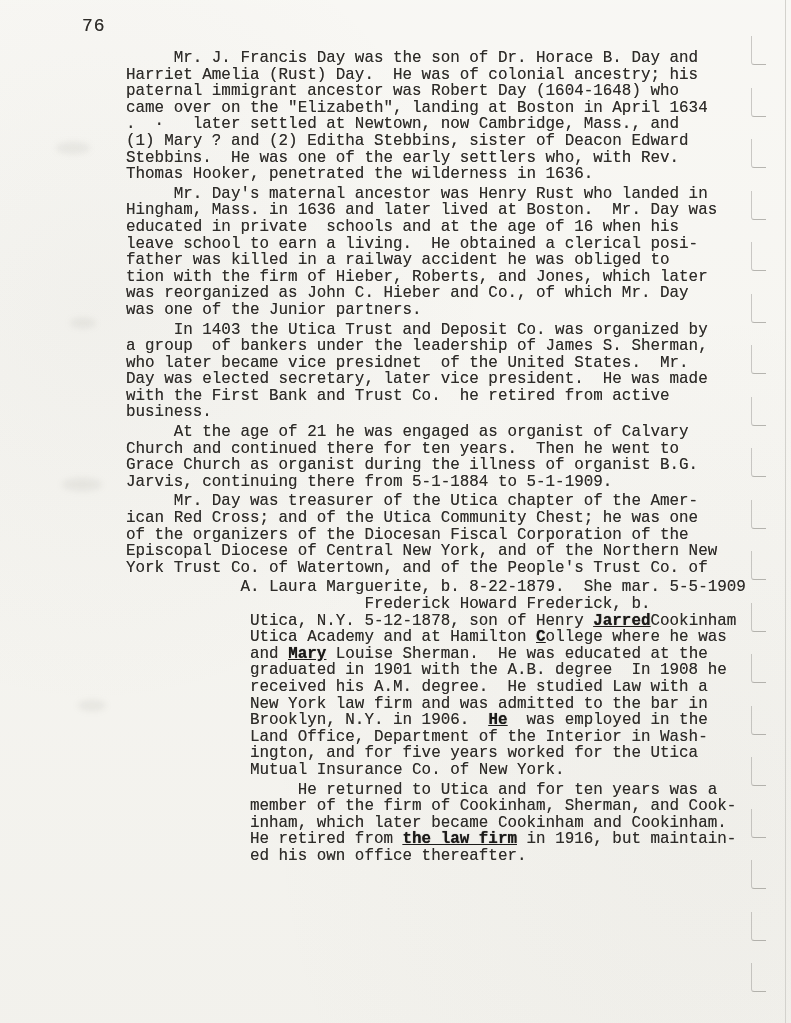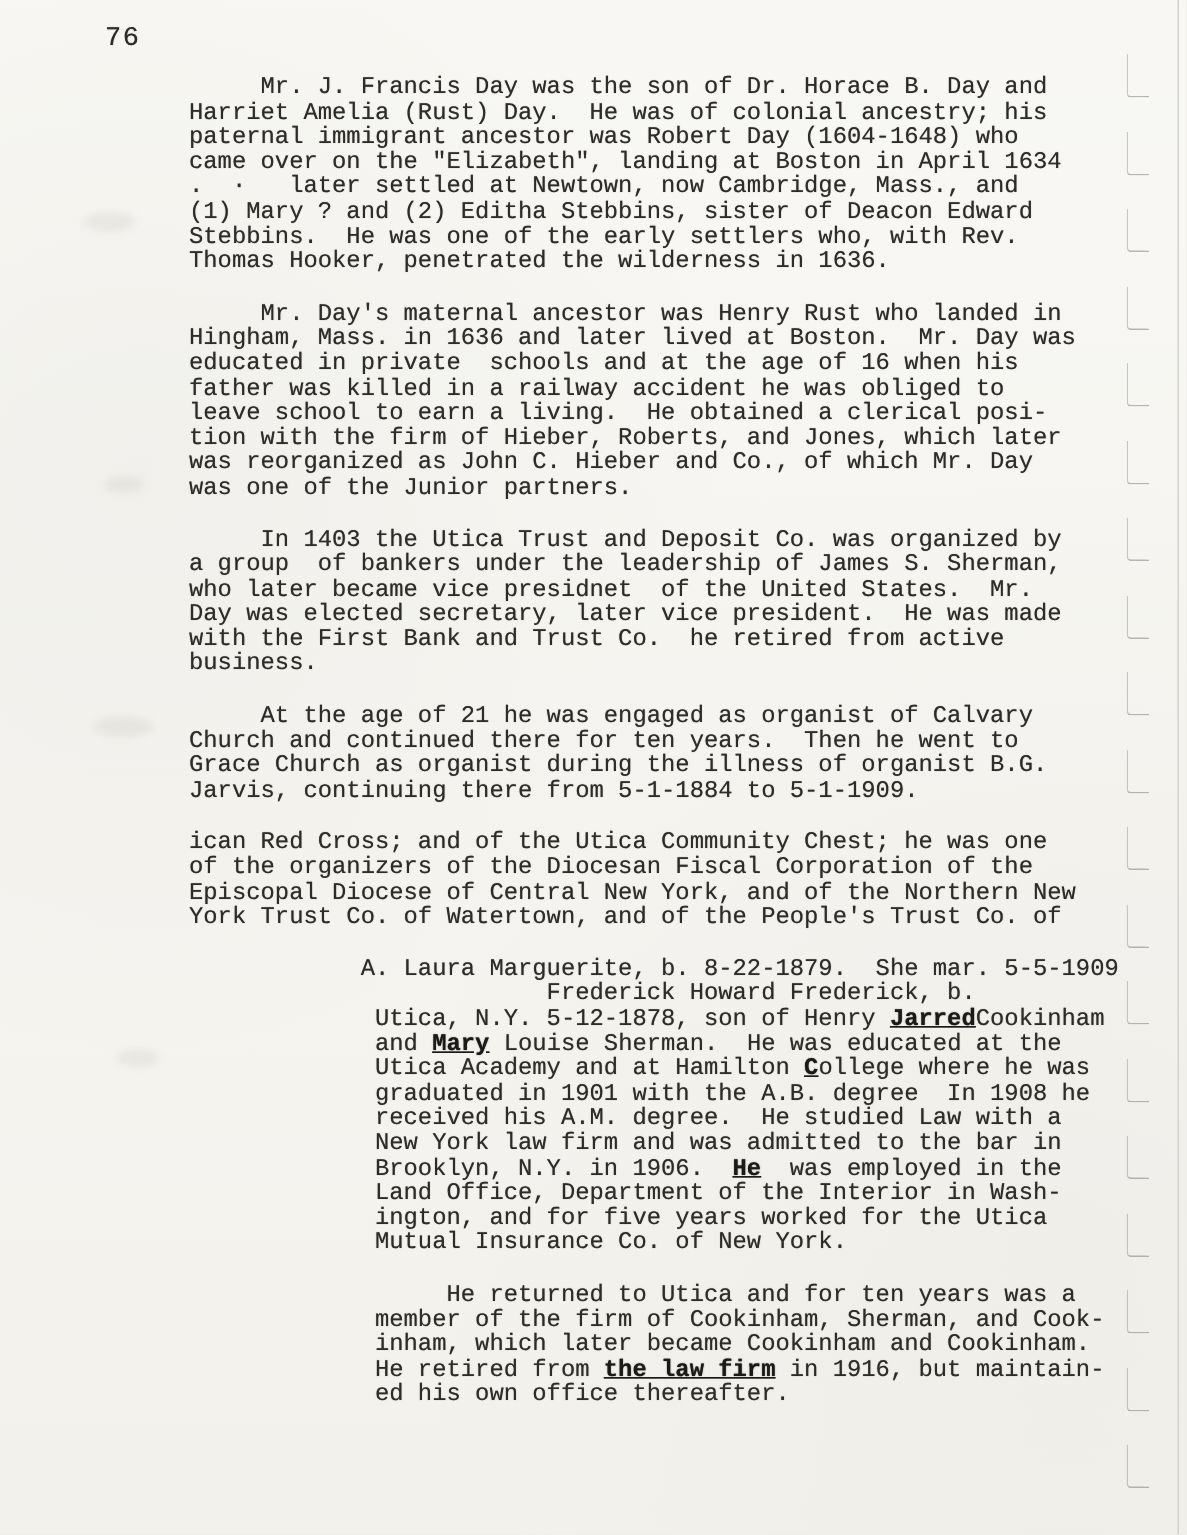--- a/index.html
+++ b/index.html
@@ -18,34 +18,34 @@
     background:var(--paper);
     background-image:
       radial-gradient(ellipse at 12% 30%, rgba(140,138,130,0.05), transparent 40%),
       radial-gradient(ellipse at 90% 80%, rgba(140,138,130,0.04), transparent 45%),
       linear-gradient(180deg, rgba(255,255,255,0.25), rgba(0,0,0,0.015));
     overflow:hidden;
     color:var(--ink);
   }
   .page-number{
     position:absolute;
-    left:70px;top:16px;
+    left:82px;top:16px;
     font-size:18px;
     letter-spacing:1px;
     text-shadow:0 0 0.6px rgba(46,44,41,0.65);
   }
   .text-body{
     position:absolute;
     left:126px;top:50px;
     font-size:15.9px;
     line-height:16.6px;
     text-shadow:0 0 0.6px rgba(46,44,41,0.6);
   }
   .line{white-space:pre;}
-  .block + .block{margin-top:18px;}
+  .block + .block{margin-top:3px;}
   .heavy{
     font-weight:bold;
     color:#1b1a18;
     text-shadow:0 0 0.8px rgba(20,19,17,0.8);
     text-decoration:underline;
   }
   .bmark{
     position:absolute;
     left:751px;
     width:14px;height:28px;
@@ -83,52 +83,53 @@
         <div class="line"><span>came over on the "Elizabeth", landing at Boston in April 1634</span></div>
         <div class="line"><span>.  ·   later settled at Newtown, now Cambridge, Mass., and</span></div>
         <div class="line"><span>(1) Mary ? and (2) Editha Stebbins, sister of Deacon Edward</span></div>
         <div class="line"><span>Stebbins.  He was one of the early settlers who, with Rev.</span></div>
         <div class="line"><span>Thomas Hooker, penetrated the wilderness in 1636.</span></div>
       </div>
       <div class="block">
         <div class="line"><span>     Mr. Day's maternal ancestor was Henry Rust who landed in</span></div>
         <div class="line"><span>Hingham, Mass. in 1636 and later lived at Boston.  Mr. Day was</span></div>
         <div class="line"><span>educated in private  schools and at the age of 16 when his</span></div>
+        <div class="line"><span>leave school to earn a living.  He obtained a clerical posi-</span></div>
         <div class="line"><span>father was killed in a railway accident he was obliged to</span></div>
-        <div class="line"><span>leave school to earn a living.  He obtained a clerical posi-</span></div>
         <div class="line"><span>tion with the firm of Hieber, Roberts, and Jones, which later</span></div>
         <div class="line"><span>was reorganized as John C. Hieber and Co., of which Mr. Day</span></div>
         <div class="line"><span>was one of the Junior partners.</span></div>
       </div>
       <div class="block">
         <div class="line"><span>     In 1403 the Utica Trust and Deposit Co. was organized by</span></div>
         <div class="line"><span>a group  of bankers under the leadership of James S. Sherman,</span></div>
         <div class="line"><span>who later became vice presidnet  of the United States.  Mr.</span></div>
         <div class="line"><span>Day was elected secretary, later vice president.  He was made</span></div>
         <div class="line"><span>with the First Bank and Trust Co.  he retired from active</span></div>
         <div class="line"><span>business.</span></div>
       </div>
       <div class="block">
         <div class="line"><span>     At the age of 21 he was engaged as organist of Calvary</span></div>
         <div class="line"><span>Church and continued there for ten years.  Then he went to</span></div>
         <div class="line"><span>Grace Church as organist during the illness of organist B.G.</span></div>
         <div class="line"><span>Jarvis, continuing there from 5-1-1884 to 5-1-1909.</span></div>
       </div>
       <div class="block">
+        <div class="line"><span>     Mr. Day was treasurer of the Utica chapter of the Amer-</span></div>
         <div class="line"><span>ican Red Cross; and of the Utica Community Chest; he was one</span></div>
         <div class="line"><span>of the organizers of the Diocesan Fiscal Corporation of the</span></div>
         <div class="line"><span>Episcopal Diocese of Central New York, and of the Northern New</span></div>
         <div class="line"><span>York Trust Co. of Watertown, and of the People's Trust Co. of</span></div>
       </div>
       <div class="block">
         <div class="line"><span>            A. Laura Marguerite, b. 8-22-1879.  She mar. 5-5-1909</span></div>
         <div class="line"><span>                         Frederick Howard Frederick, b.</span></div>
         <div class="line"><span>             Utica, N.Y. 5-12-1878, son of Henry </span><span class="heavy">Jarred</span><span>Cookinham</span></div>
+        <div class="line"><span>             Utica Academy and at Hamilton </span><span class="heavy">C</span><span>ollege where he was</span></div>
         <div class="line"><span>             and </span><span class="heavy">Mary</span><span> Louise Sherman.  He was educated at the</span></div>
-        <div class="line"><span>             Utica Academy and at Hamilton </span><span class="heavy">C</span><span>ollege where he was</span></div>
         <div class="line"><span>             graduated in 1901 with the A.B. degree  In 1908 he</span></div>
         <div class="line"><span>             received his A.M. degree.  He studied Law with a</span></div>
         <div class="line"><span>             New York law firm and was admitted to the bar in</span></div>
         <div class="line"><span>             Brooklyn, N.Y. in 1906.  </span><span class="heavy">He</span><span>  was employed in the</span></div>
         <div class="line"><span>             Land Office, Department of the Interior in Wash-</span></div>
         <div class="line"><span>             ington, and for five years worked for the Utica</span></div>
         <div class="line"><span>             Mutual Insurance Co. of New York.</span></div>
       </div>
       <div class="block">
         <div class="line"><span>                  He returned to Utica and for ten years was a</span></div>

